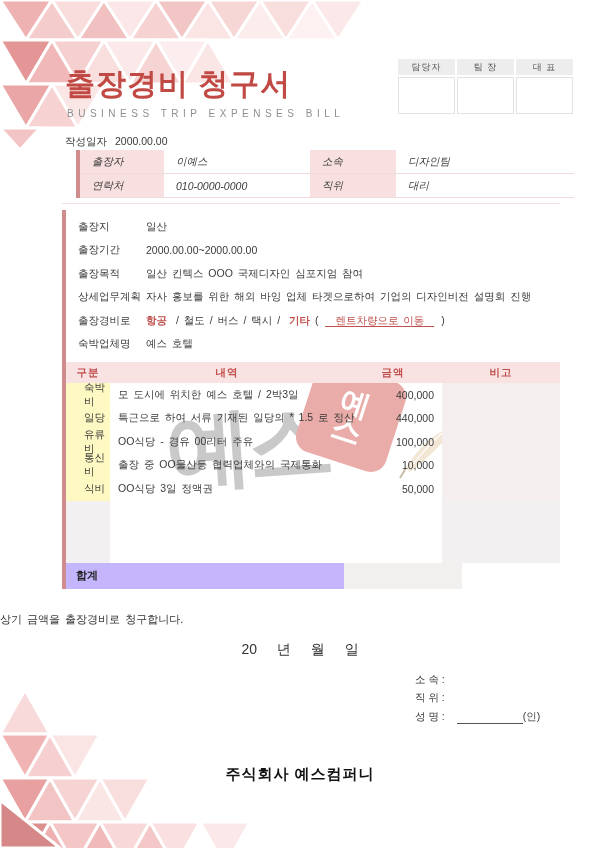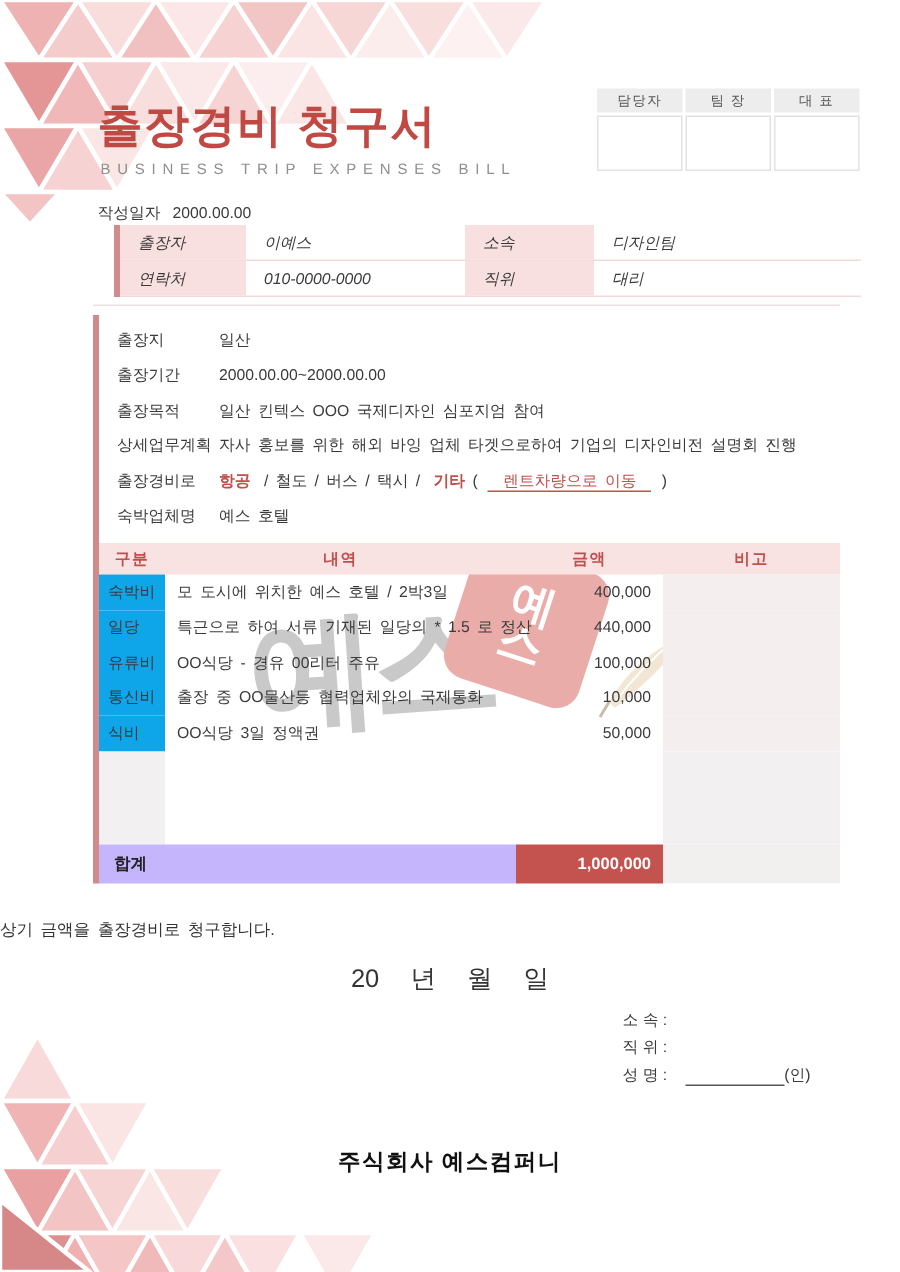--- a/index.html
+++ b/index.html
@@ -40,41 +40,41 @@
   .hl { color:#c0504d; font-weight:bold; }
   .tr-sep { color:#3a3a3a; margin:0 4px; }
   .tr-other { color:#c0504d; border-bottom:1px solid #c0504d; padding:0 10px; margin:0 2px; }
 
   
   .expense { position:absolute; left:62px; top:362px; width:498px; border-left:4px solid #d08c8c; z-index:2; }
   .exp-header { display:flex; height:21px; background:#f8e2e2; position:relative; z-index:2; }
   .exp-header span { display:flex; align-items:center; justify-content:center; font-size:10.5px; font-weight:bold; color:#c0504d; letter-spacing:1px; }
   .c1 { width:44px; } .c2 { width:234px; } .c3 { width:98px; } .c4 { width:118px; }
   .exp-row { display:flex; height:23.5px; position:relative; z-index:2; }
-  .exp-row .c1 { background:#0ea5e9; display:flex; align-items:center; padding-left:6px; font-size:10.5px; color:#3a3a3a; }
+  .exp-row .c1 { background:#fef9c3; display:flex; align-items:center; padding-left:18px; font-size:10.5px; color:#3a3a3a; }
   .exp-row .c2 { display:flex; align-items:center; padding-left:8px; font-size:10.5px; color:#3a3a3a; word-spacing:2px; white-space:nowrap; }
   .exp-row .c3 { display:flex; align-items:center; justify-content:flex-end; padding-right:8px; font-size:10.5px; color:#3a3a3a; }
   .exp-row .c4 { background:#f4eeee; }
   .exp-filler { display:flex; height:62px; position:relative; z-index:2; }
   .exp-filler .c1, .exp-filler .c4 { background:#f2f0f0; }
   .exp-total { display:flex; height:26px; position:relative; z-index:2; }
   .exp-total .t-label { width:278px; background:#c4b5fd; display:flex; align-items:center; padding-left:10px; font-size:11px; font-weight:bold; color:#222; }
   .exp-total .t-amount { width:98px; background:#c4524e; display:flex; align-items:center; justify-content:flex-end; padding-right:8px; font-size:11px; font-weight:bold; color:#fff; }
   .exp-total .t-note { width:118px; background:#f2efef; }
 
   
   .watermark { position:absolute; left:0; top:0; width:100%; height:100%; z-index:1; opacity:0.45; pointer-events:none; }
   .wm-text { position:absolute; left:100px; top:40px; font-size:86px; font-weight:bold; color:#8a8a8a; letter-spacing:-4px; transform:rotate(-4deg); line-height:1; }
   .wm-stamp { position:absolute; left:238px; top:8px; width:94px; height:94px; background:#d14a42; border-radius:16px; transform:rotate(18deg); display:flex; flex-direction:column; align-items:center; justify-content:center; }
   .wm-stamp span { color:#fff; font-weight:bold; font-size:30px; line-height:0.95; }
   .wm-quill { position:absolute; left:330px; top:62px; }
 
   
   .claim { position:absolute; left:0; top:612px; width:100%; text-align:left; font-size:11px; color:#333; word-spacing:2px; z-index:2; }
-  .blank-date { position:absolute; left:0; top:641px; width:100%; text-align:center; font-size:17px; color:#333; z-index:2; }
+  .blank-date { position:absolute; left:0; top:641px; width:100%; text-align:center; font-size:14px; color:#333; z-index:2; }
   .blank-date span { margin-left:16px; }
   .blank-date span:first-child { margin-left:0; }
   .signature { position:absolute; left:415px; top:668px; font-size:10.5px; color:#3a3a3a; z-index:2; }
   .sig-line { display:flex; align-items:flex-end; height:18.5px; }
   .sig-underline { display:inline-block; width:66px; border-bottom:1px solid #555; height:12px; margin-left:12px; }
   .company { position:absolute; left:0; top:765px; width:100%; text-align:center; font-size:15px; font-weight:bold; color:#111; letter-spacing:1px; z-index:2; }
 </style>
 </head>
 <body>
 
@@ -261,21 +261,20 @@
 
     <div class="exp-filler">
       <div class="c1"></div>
       <div class="c2"></div>
       <div class="c3"></div>
       <div class="c4"></div>
     </div>
 
     <div class="exp-total">
       <div class="t-label">합계</div>
-      <div class="t-amount">1,000,000</div>
       <div class="t-note"></div>
     </div>
   </div>
 
   <div class="claim">상기 금액을 출장경비로 청구합니다.</div>
 
   <div class="blank-date">
     <span>20</span>
     <span>년</span>
     <span>월</span>

